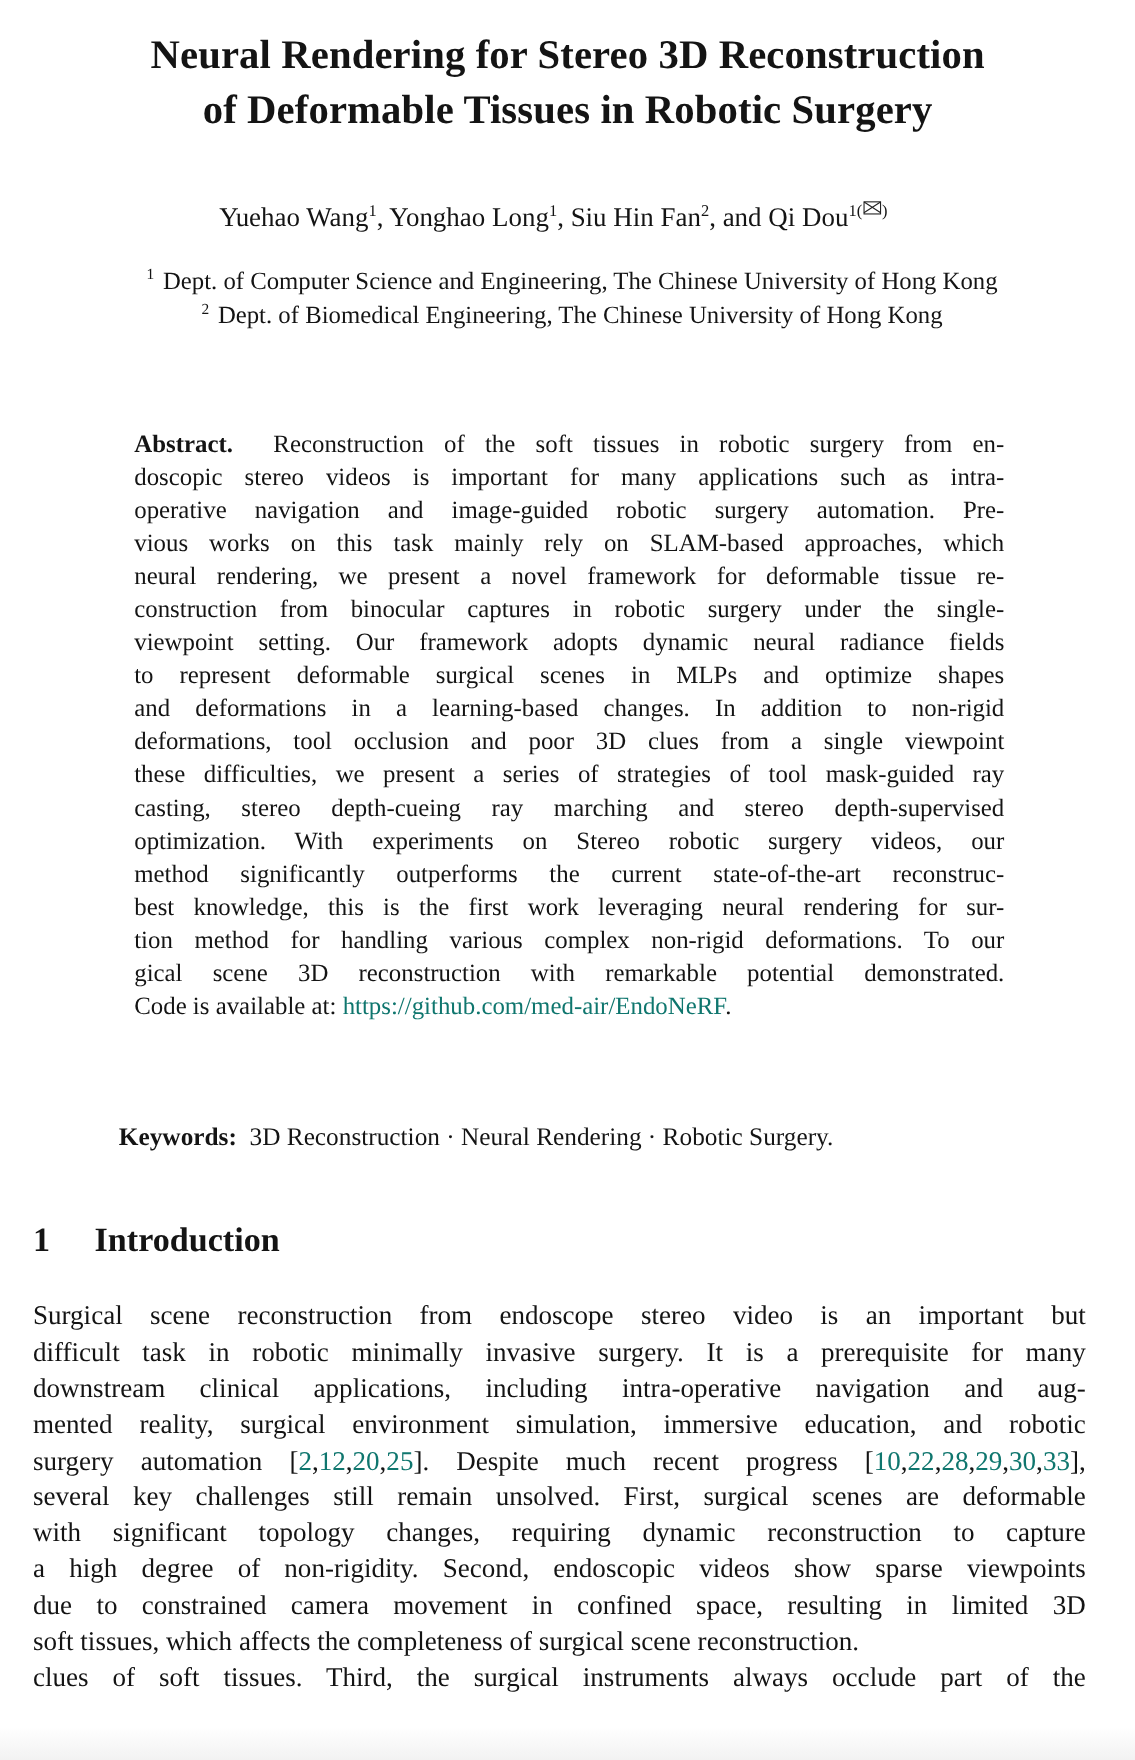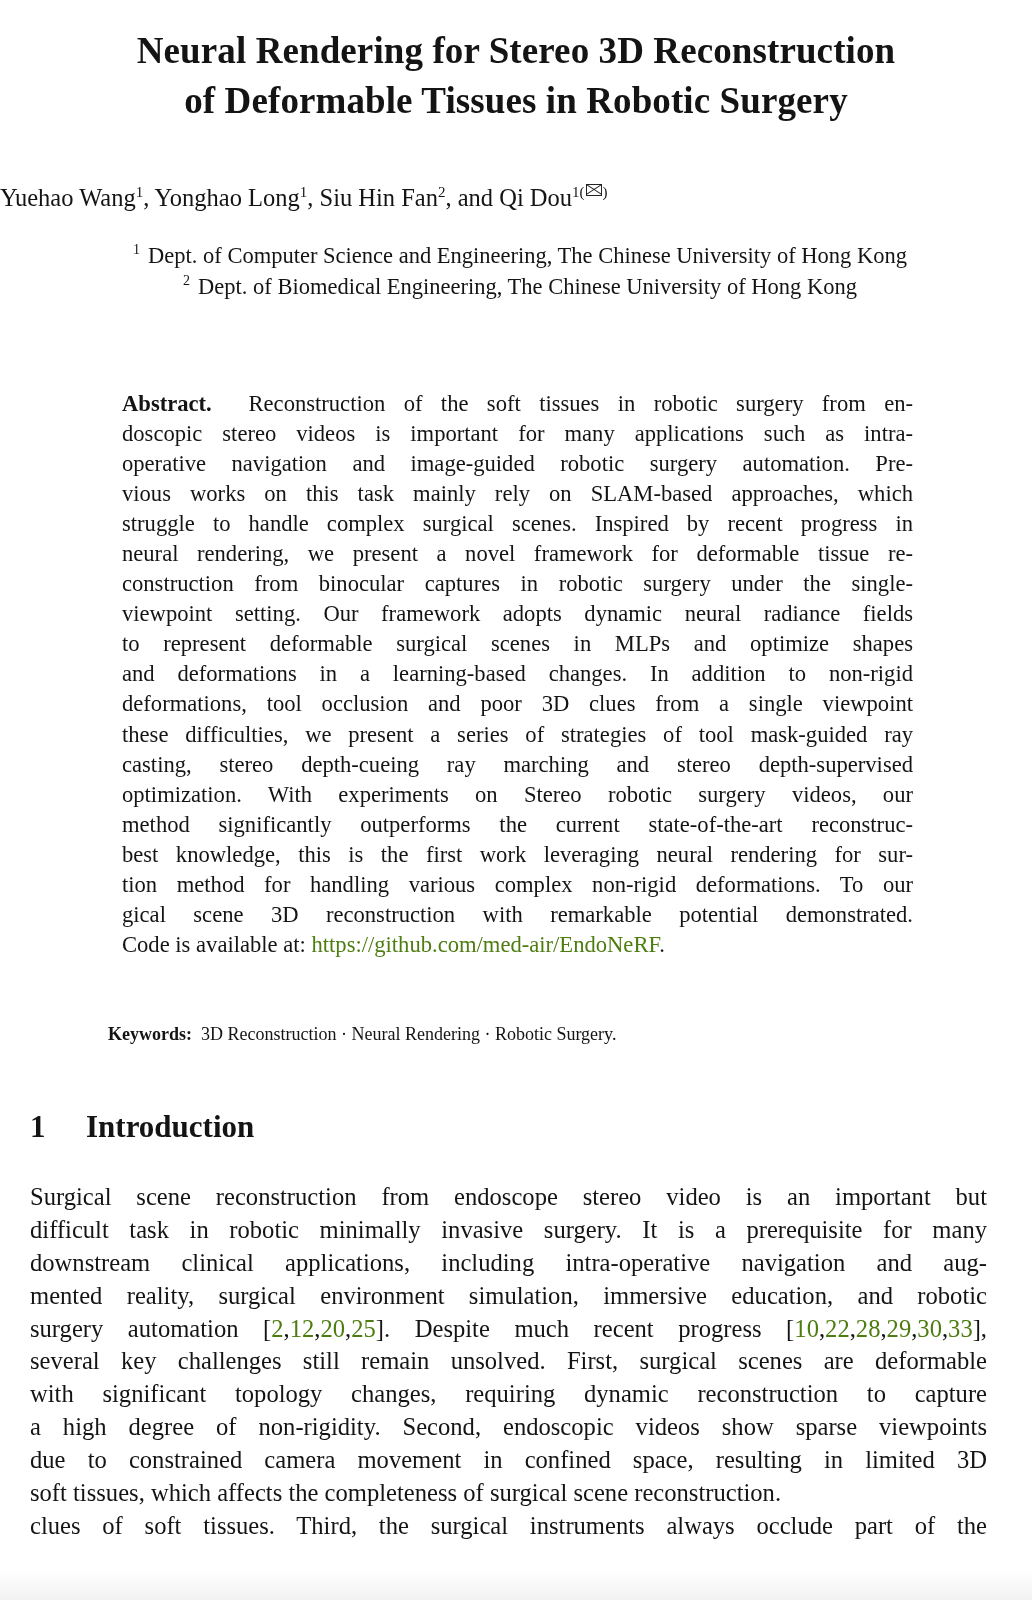--- a/index.html
+++ b/index.html
@@ -11,21 +11,21 @@
     position: relative;
   }
   .page { position: absolute; left: 0; top: 0; width: 1032px; height: 1348px; }
   .title {
     position: absolute; left: 0; top: 26px; width: 1032px;
     text-align: center; font-size: 37px; line-height: 50px;
     font-weight: bold; letter-spacing: 0.1px;
   }
   .authors {
     position: absolute; left: 0; top: 182px; width: 1006px;
-    text-align: left; font-size: 24.5px; line-height: 32px;
+    text-align: center; font-size: 24.5px; line-height: 32px;
   }
   .authors sup { font-size: 15px; vertical-align: 9px; line-height: 0; }
   .mail {
     display: inline-block; width: 14px; height: 10px; border: 1.3px solid #222;
     position: relative; vertical-align: 1px; margin: 0 1px;
   }
   .mail::before, .mail::after {
     content: ""; position: absolute; top: 4px; left: -2px; width: 18px; height: 1.3px; background: #222;
   }
   .mail::before { transform: rotate(33deg); }
@@ -38,25 +38,25 @@
   .affil.a1 { top: 241px; left: 4px; }
   .affil.a2 { top: 272px; left: 4px; }
 
   .abstract {
     position: absolute; left: 108px; top: 389px; width: 791px;
     font-size: 22.6px; line-height: 30.05px; text-align: justify; margin-left: 14px;
   }
   .abstract .line { display: block; text-align: justify; text-align-last: justify; white-space: nowrap; height: 30.05px; }
   .abstract .line.last { text-align-last: left; }
   .bold { font-weight: bold; }
-  .link { color: #4d7c0f; }
+  .link { color: #0f766e; }
 
   .keywords {
     position: absolute; left: 108px; top: 1019px; width: 800px;
-    font-size: 18px; line-height: 30px;
+    font-size: 23px; line-height: 30px;
   }
   .section {
     position: absolute; left: 30px; top: 1105px;
     font-size: 31px; line-height: 44px; font-weight: bold;
   }
   .section .num { display: inline-block; width: 56px; }
   .body-text {
     position: absolute; left: 30px; top: 1181px; width: 957px;
     font-size: 24.6px; line-height: 32.9px;
   }
@@ -86,21 +86,20 @@
   </div>
   <div class="affil a2">
     <sup>2</sup><span>Dept. of Biomedical Engineering, The Chinese University of Hong Kong</span>
   </div>
 
   <div class="abstract">
     <span class="line"><span class="bold">Abstract.</span>&nbsp; <span>Reconstruction of the soft tissues in robotic surgery from en-</span></span>
     <span class="line">doscopic stereo videos is important for many applications such as intra-</span>
     <span class="line">operative navigation and image-guided robotic surgery automation. Pre-</span>
     <span class="line">vious works on this task mainly rely on SLAM-based approaches, which</span>
-    <span class="line">struggle to handle complex surgical scenes. Inspired by recent progress in</span>
     <span class="line">neural rendering, we present a novel framework for deformable tissue re-</span>
     <span class="line">construction from binocular captures in robotic surgery under the single-</span>
     <span class="line">viewpoint setting. Our framework adopts dynamic neural radiance fields</span>
     <span class="line">to represent deformable surgical scenes in MLPs and optimize shapes</span>
     <span class="line">and deformations in a learning-based changes. In addition to non-rigid</span>
     <span class="line">deformations, tool occlusion and poor 3D clues from a single viewpoint</span>
     <span class="line">these difficulties, we present a series of strategies of tool mask-guided ray</span>
     <span class="line">casting, stereo depth-cueing ray marching and stereo depth-supervised</span>
     <span class="line">optimization. With experiments on Stereo robotic surgery videos, our</span>
     <span class="line">method significantly outperforms the current state-of-the-art reconstruc-</span>

